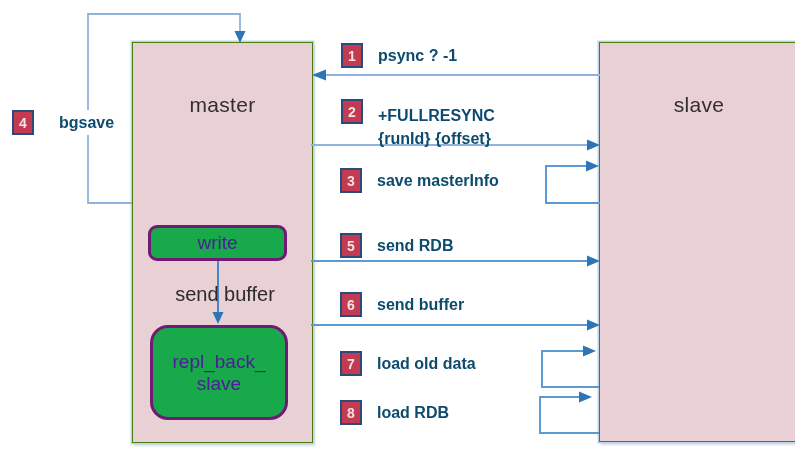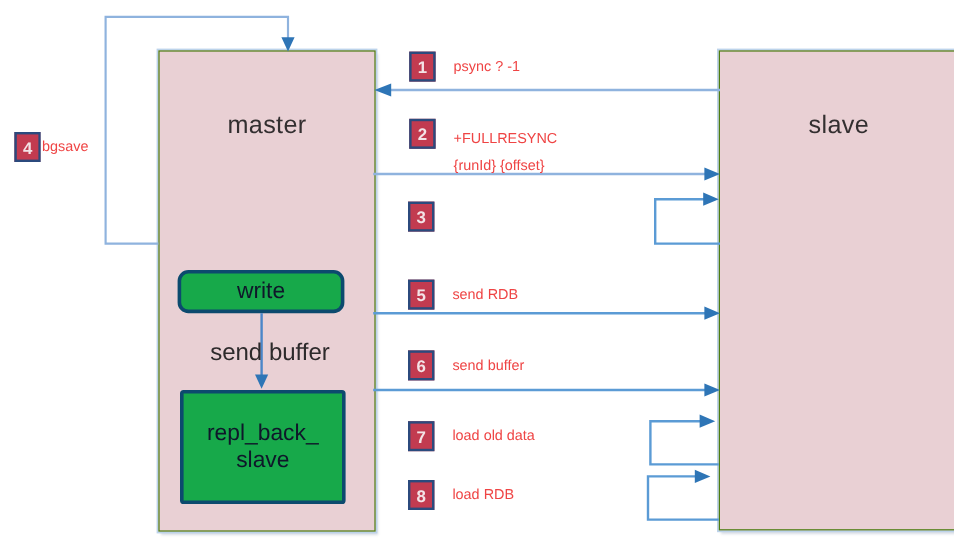--- a/index.html
+++ b/index.html
@@ -24,35 +24,35 @@
     width:100%;
     top:50px;
     text-align:center;
     font-size:21px;
     color:#332f30;
     letter-spacing:0.3px;
   }
   .green-box{
     position:absolute;
     background:#17a94a;
-    border:3px solid #0c4a6e;
+    border:3px solid #701a75;
     box-sizing:border-box;
-    color:#0f172a;
+    color:#4c1d95;
     display:flex;align-items:center;justify-content:center;
     text-align:center;
     z-index:2;
   }
   #write-box{
     left:148px;top:225px;width:139px;height:36px;
     border-radius:9px;
     font-size:19px;
   }
   #repl-box{
     left:150px;top:325px;width:138px;height:95px;
-    border-radius:3px;
+    border-radius:18px;
     font-size:19px;line-height:22px;
   }
   #send-buffer-label{
     position:absolute;
     left:160px;top:283px;width:130px;
     text-align:center;
     font-size:20px;color:#2d2a2b;
     z-index:4;
   }
   .step-row{
@@ -65,29 +65,30 @@
     width:22px;height:25px;
     background:#c23b50;
     border:2.5px solid #2b4a7d;
     box-sizing:border-box;
     color:#f3e3e6;
     font-size:14px;font-weight:bold;
     display:flex;align-items:center;justify-content:center;
     flex:0 0 auto;
   }
   .step-label{
-    font-size:12px;
+    font-size:16px;
     line-height:25px;
-    color:#ef4444;
+    color:#0c4a6e;
     margin-left:15px;
     white-space:nowrap;
+    font-weight:bold;
   }
   .step-label.two-line{line-height:23px;margin-top:12px;}
   #row-bgsave .step-label{
-    margin-left:0;
+    margin-left:24px;
     background:#ffffff;
     padding:0 1px;
   }
   #connector-svg{
     position:absolute;left:0;top:0;
     z-index:3;
     pointer-events:none;
   }
 </style>
 </head>
@@ -154,20 +155,21 @@
   <div class="step-row" id="row-2" style="left:341px;top:92px;">
     <div class="badge" style="margin-top:7px;">2</div>
     <div class="step-label two-line">
       <span>+FULLRESYNC</span><br>
       <span>{runId} {offset}</span>
     </div>
   </div>
 
   <div class="step-row" id="row-3" style="left:340px;top:168px;">
     <div class="badge">3</div>
+    <div class="step-label">save masterInfo</div>
   </div>
 
   <div class="step-row" id="row-bgsave" style="left:12px;top:110px;">
     <div class="badge">4</div>
     <div class="step-label">bgsave</div>
   </div>
 
   <div class="step-row" id="row-5" style="left:340px;top:233px;">
     <div class="badge">5</div>
     <div class="step-label">send RDB</div>

